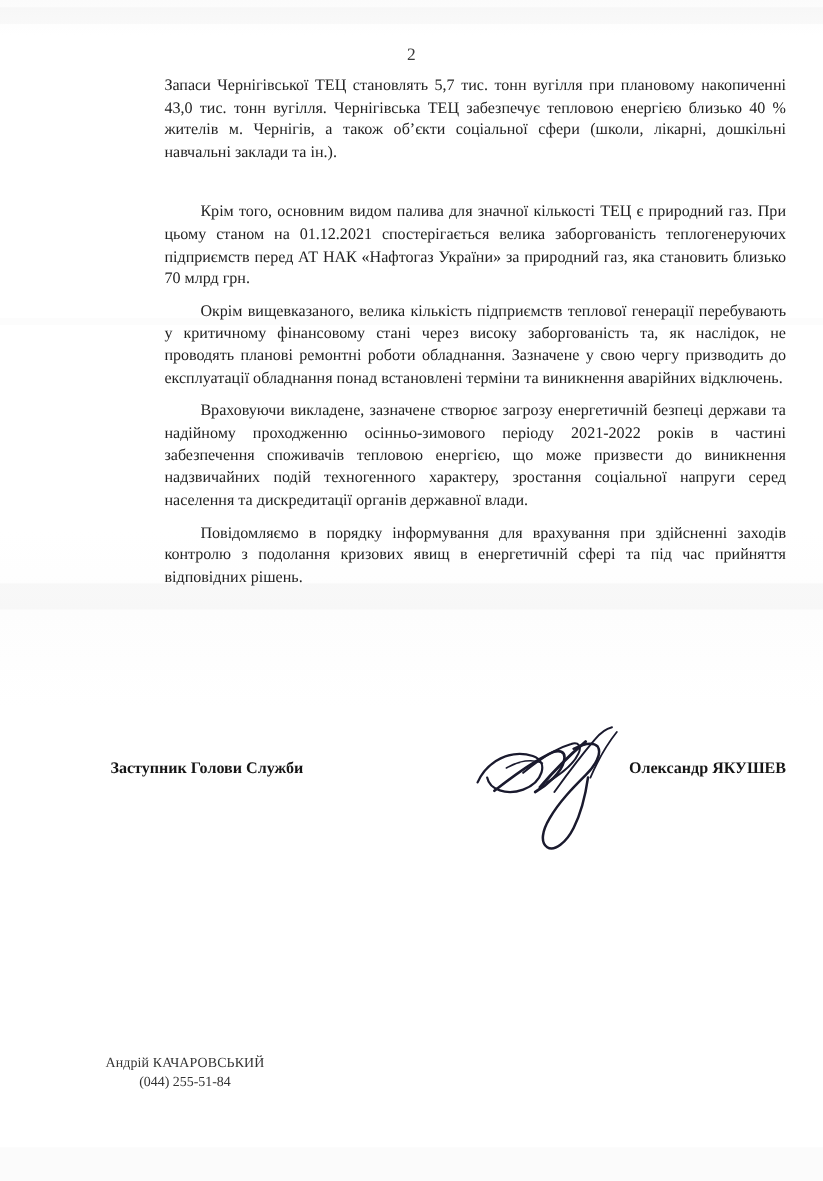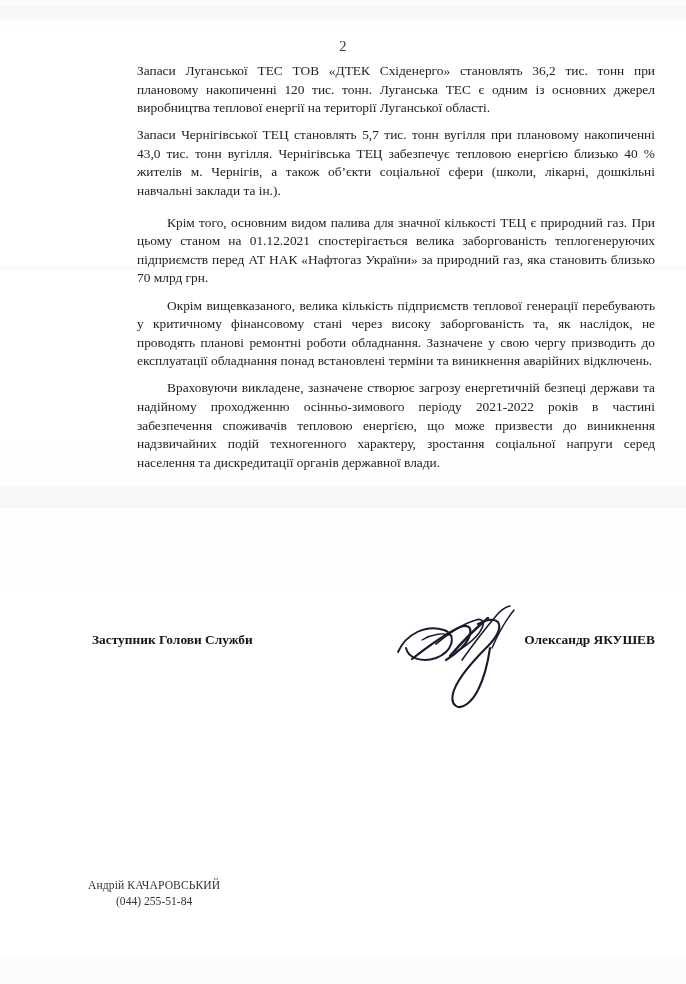--- a/index.html
+++ b/index.html
@@ -59,21 +59,21 @@
     line-height: 18.6px;
     text-align: justify;
     text-justify: inter-word;
     color: #222222;
     hyphens: none;
   }
   p.para.indent {
     text-indent: 30px;
   }
   p.para.gap-top {
-    margin-top: 13px;
+    margin-top: 31px;
   }
 
   
   .signature-row {
     position: absolute;
     left: 92px;
     right: 31px;
     top: 632px;
     height: 30px;
   }
@@ -127,25 +127,25 @@
 
 <div class="scan-page"></div>
 <div class="scan-band b1"></div>
 <div class="scan-band b2"></div>
 <div class="scan-band b3"></div>
 <div class="scan-band b4"></div>
 
 <div class="page-number">2</div>
 
 <div class="body-text">
-  <p class="para">Запаси Луганської ТЕС ТОВ «ДТЕК Східенерго» становлять 36,2 тис. тонн при плановому накопиченні 120 тис. тонн. Луганська ТЕС є одним із основних джерел виробництва теплової енергії на території Луганської області.</p>
   <p class="para">Запаси Чернігівської ТЕЦ становлять 5,7 тис. тонн вугілля при плановому накопиченні 43,0 тис. тонн вугілля. Чернігівська ТЕЦ забезпечує тепловою енергією близько 40 % жителів м. Чернігів, а також об’єкти соціальної сфери (школи, лікарні, дошкільні навчальні заклади та ін.).</p>
   <p class="para indent gap-top">Крім того, основним видом палива для значної кількості ТЕЦ є природний газ. При цьому станом на 01.12.2021 спостерігається велика заборгованість теплогенеруючих підприємств перед АТ НАК «Нафтогаз України» за природний газ, яка становить близько 70 млрд грн.</p>
   <p class="para indent">Окрім вищевказаного, велика кількість підприємств теплової генерації перебувають у критичному фінансовому стані через високу заборгованість та, як наслідок, не проводять планові ремонтні роботи обладнання. Зазначене у свою чергу призводить до експлуатації обладнання понад встановлені терміни та виникнення аварійних відключень.</p>
   <p class="para indent">Враховуючи викладене, зазначене створює загрозу енергетичній безпеці держави та надійному проходженню осінньо-зимового періоду 2021-2022 років в частині забезпечення споживачів тепловою енергією, що може призвести до виникнення надзвичайних подій техногенного характеру, зростання соціальної напруги серед населення та дискредитації органів державної влади.</p>
+  <p class="para indent">Повідомляємо в порядку інформування для врахування при здійсненні заходів контролю з подолання кризових явищ в енергетичній сфері та під час прийняття відповідних рішень.</p>
 </div>
 
 <div class="signature-row">
   <div class="sig-title">Заступник Голови Служби</div>
   <div class="sig-mark">
     <svg width="160" height="110" viewBox="0 0 160 110" fill="none" xmlns="http://www.w3.org/2000/svg">
       <g stroke="#1a1a2e" stroke-linecap="round" stroke-linejoin="round" fill="none">
         <path d="M6 48 C14 30, 34 20, 52 26 C66 31, 60 48, 44 54 C30 59, 16 54, 14 44" stroke-width="1.9"></path>
         <path d="M20 55 C34 44, 50 32, 66 24 C74 20, 80 22, 78 30 C76 40, 64 50, 54 56" stroke-width="2.2"></path>
         <path d="M44 40 C56 30, 70 20, 84 16 C90 14, 93 18, 90 24 C86 33, 74 42, 64 48" stroke-width="1.7"></path>

